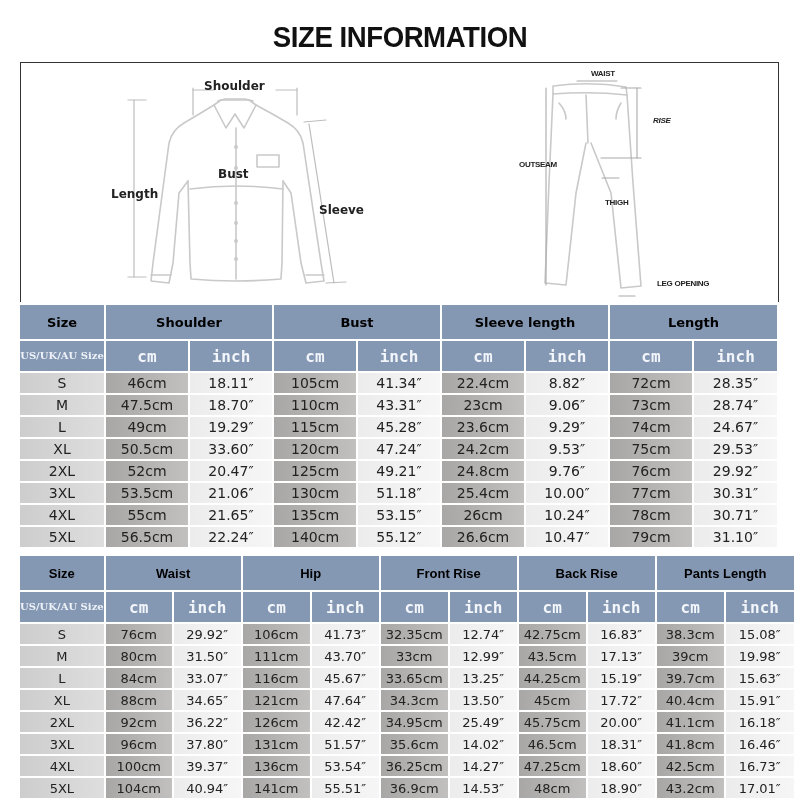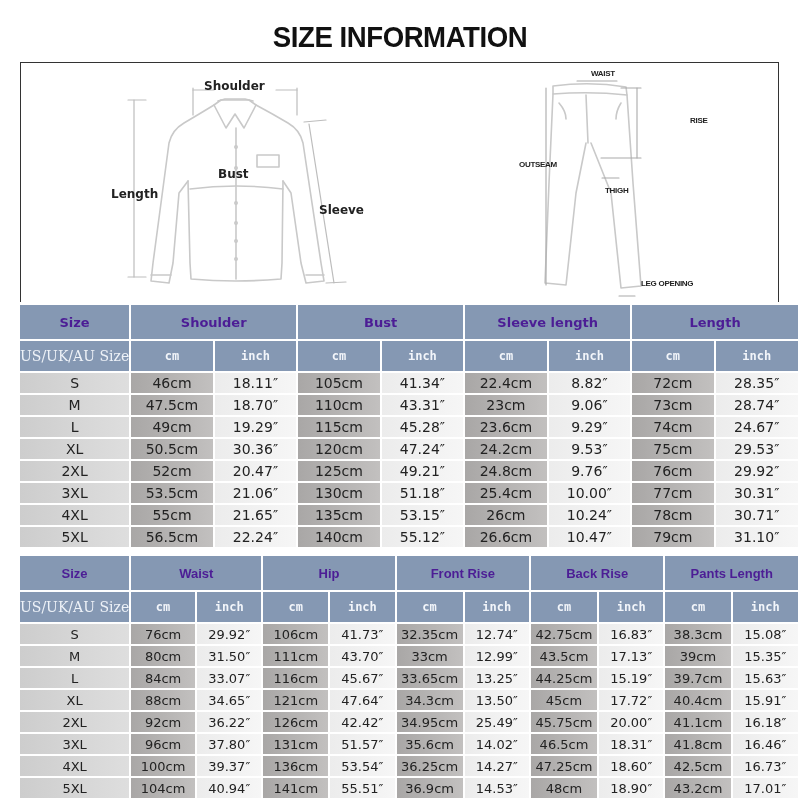--- a/index.html
+++ b/index.html
@@ -17,23 +17,23 @@
     border-top: 1px solid #333; border-left: 1px solid #333; border-right: 1px solid #333;
     background: #fff;
   }
   .diagram-box svg { position: absolute; left: 0; top: 0; }
   .dlabel { position: absolute; font-family: "DejaVu Sans", sans-serif; font-weight: bold; color: #222; white-space: nowrap; }
   .shirt-label { font-size: 12px; }
   .pants-label { font-size: 8px; letter-spacing: -0.3px; font-family: "Liberation Sans", sans-serif; }
 
   table.size-table { position: absolute; left: 20px; border-collapse: separate; border-spacing: 2px; margin-left: -2px; }
   table.size-table td { text-align: center; vertical-align: middle; padding: 0; white-space: nowrap; }
-  .h-group { background: #8598b3; color: #4c1d95; font-family: "DejaVu Sans", sans-serif; font-weight: bold; font-size: 13px; }
-  .h-unit { background: #8598b3; color: #f2f5fa; font-family: "DejaVu Sans Mono", monospace; font-weight: bold; font-size: 12px; }
-  .h-size2 { background: #8598b3; color: #eef2f8; font-family: "DejaVu Serif", serif; font-weight: normal; font-size: 14px; line-height: 12px; margin-left: 16px; }
+  .h-group { background: #8598b3; color: #000000; font-family: "DejaVu Sans", sans-serif; font-weight: bold; font-size: 13px; }
+  .h-unit { background: #8598b3; color: #f2f5fa; font-family: "DejaVu Sans Mono", monospace; font-weight: bold; font-size: 16px; }
+  .h-size2 { background: #8598b3; color: #eef2f8; font-family: "DejaVu Serif", serif; font-weight: bold; font-size: 10px; line-height: 12px; margin-left: 16px; }
   .c-size { background: linear-gradient(90deg, #cdcdcd, #dedede); font-size: 14px; color: #222; }
   .c-cm { background: linear-gradient(90deg, #a9a7a6, #c2c0bf); font-size: 14px; color: #222; }
   .c-in { background: linear-gradient(90deg, #ececec, #f6f6f6); font-size: 14px; color: #222; }
 
   #shirt-table { top: 303px; }
   #shirt-table .r-group td { height: 34px; }
   #shirt-table .r-unit td { height: 30px; }
   #shirt-table .r-data td { height: 20px; }
 
   #pants-table { top: 554px; }
@@ -102,24 +102,24 @@
       </g>
     </g>
   </svg>
 
   <div class="dlabel shirt-label" style="left:183px; top:16px;">Shoulder</div>
   <div class="dlabel shirt-label" style="left:197px; top:104px;">Bust</div>
   <div class="dlabel shirt-label" style="left:90px; top:124px;">Length</div>
   <div class="dlabel shirt-label" style="left:298px; top:140px;">Sleeve</div>
 
   <div class="dlabel pants-label" style="left:570px; top:6px;">WAIST</div>
-  <div class="dlabel pants-label" style="left:669px; top:53px;">RISE</div>
+  <div class="dlabel pants-label" style="left:632px; top:53px;font-style:italic;">RISE</div>
   <div class="dlabel pants-label" style="left:498px; top:97px;">OUTSEAM</div>
-  <div class="dlabel pants-label" style="left:584px; top:123px;text-align:center;">THIGH</div>
-  <div class="dlabel pants-label" style="left:620px; top:216px;">LEG OPENING</div>
+  <div class="dlabel pants-label" style="left:584px; top:135px;text-align:center;">THIGH</div>
+  <div class="dlabel pants-label" style="left:636px; top:216px;">LEG OPENING</div>
 </div>
 
 <table class="size-table" id="shirt-table">
   <colgroup>
     <col style="width:84px">
     <col style="width:82px">
       <col style="width:82px">
     <col style="width:82px">
       <col style="width:82px">
     <col style="width:82px">
@@ -177,21 +177,21 @@
         <td class="c-cm">115cm</td>
         <td class="c-in">45.28″</td>
         <td class="c-cm">23.6cm</td>
         <td class="c-in">9.29″</td>
         <td class="c-cm">74cm</td>
         <td class="c-in">24.67″</td>
       </tr>
       <tr class="r-data">
         <td class="c-size">XL</td>
         <td class="c-cm">50.5cm</td>
-        <td class="c-in">30.36″</td>
+        <td class="c-in">33.60″</td>
         <td class="c-cm">120cm</td>
         <td class="c-in">47.24″</td>
         <td class="c-cm">24.2cm</td>
         <td class="c-in">9.53″</td>
         <td class="c-cm">75cm</td>
         <td class="c-in">29.53″</td>
       </tr>
       <tr class="r-data">
         <td class="c-size">2XL</td>
         <td class="c-cm">52cm</td>
@@ -294,21 +294,21 @@
         <td class="c-size">M</td>
         <td class="c-cm">80cm</td>
         <td class="c-in">31.50″</td>
         <td class="c-cm">111cm</td>
         <td class="c-in">43.70″</td>
         <td class="c-cm">33cm</td>
         <td class="c-in">12.99″</td>
         <td class="c-cm">43.5cm</td>
         <td class="c-in">17.13″</td>
         <td class="c-cm">39cm</td>
-        <td class="c-in">15.35″</td>
+        <td class="c-in">19.98″</td>
       </tr>
       <tr class="r-data">
         <td class="c-size">L</td>
         <td class="c-cm">84cm</td>
         <td class="c-in">33.07″</td>
         <td class="c-cm">116cm</td>
         <td class="c-in">45.67″</td>
         <td class="c-cm">33.65cm</td>
         <td class="c-in">13.25″</td>
         <td class="c-cm">44.25cm</td>

